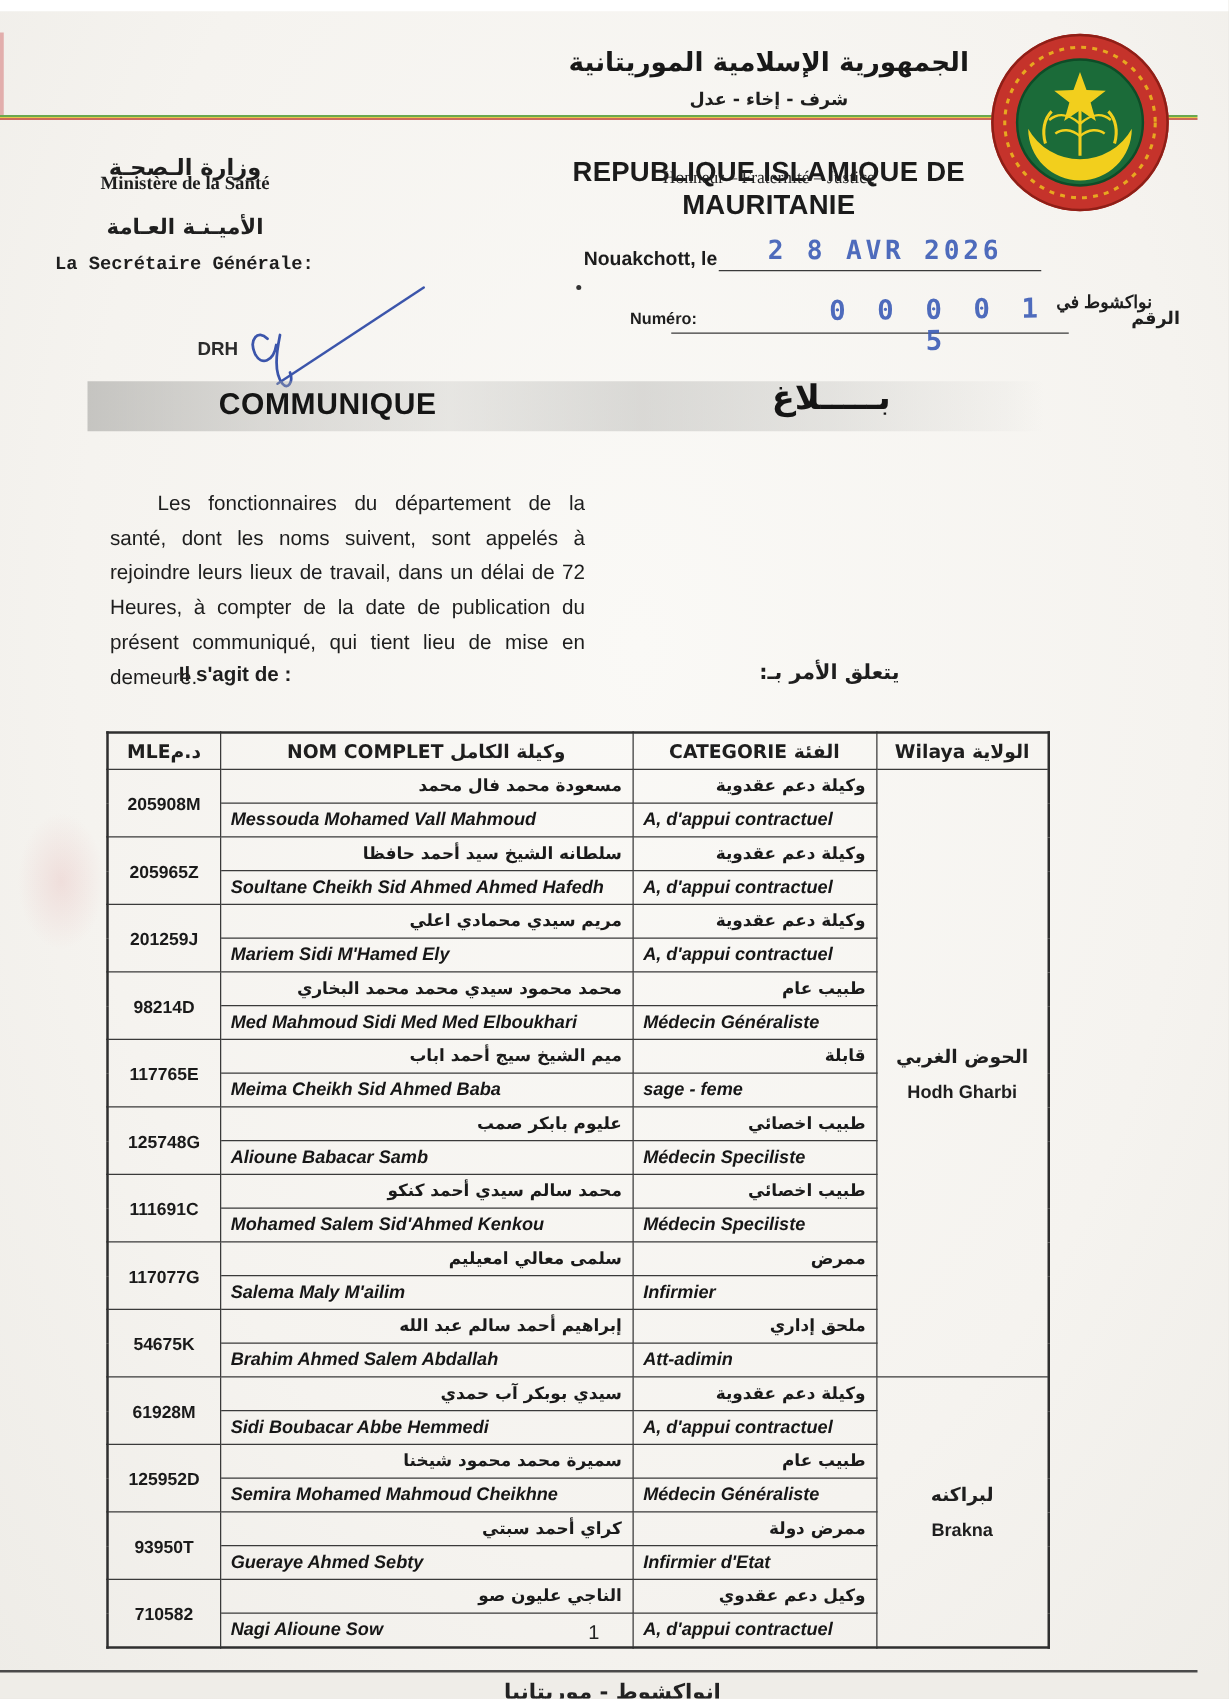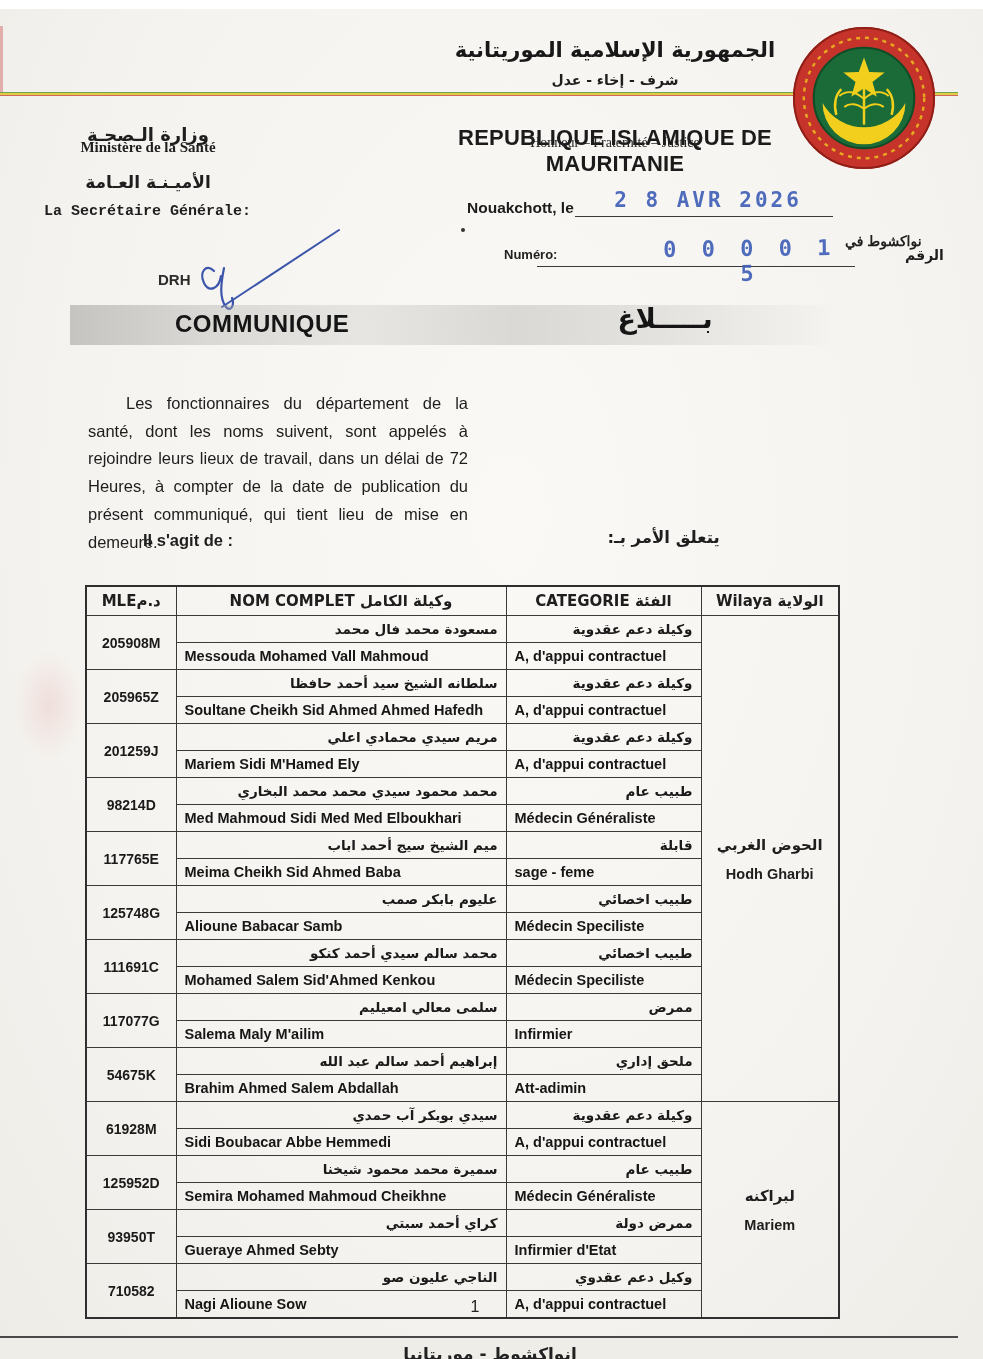--- a/index.html
+++ b/index.html
@@ -85,21 +85,21 @@
   .staff-table{position:absolute;top:585px;left:85px;width:753px;
     border-collapse:collapse;table-layout:fixed;
     border:2px solid #2f2f2f;}
   .staff-table th,.staff-table td{border:1.2px solid #3a3a3a;padding:0 8px;
     height:26px;overflow:hidden;white-space:nowrap;}
   .staff-table th{height:28px;font-size:15px;font-weight:bold;text-align:center;
     font-family:"DejaVu Sans","Liberation Sans",sans-serif;}
   .c-mle{text-align:center;font-size:14px;font-weight:600;color:#1a1a1a;}
   .c-ar{direction:rtl;text-align:right;font-size:13.5px;font-weight:600;
     font-family:"DejaVu Sans",sans-serif;color:#1a1a1a;}
-  .c-fr{text-align:left;font-size:14.5px;font-weight:600;color:#161616;}
+  .c-fr{text-align:left;font-size:14.5px;font-weight:600;color:#161616;font-style:italic;}
   .c-wilaya{text-align:center;vertical-align:middle;
     font-family:"DejaVu Sans",sans-serif;}
   .wilaya-ar{font-size:15px;font-weight:bold;direction:rtl;margin-bottom:12px;}
   .wilaya-fr{font-size:14.5px;font-weight:bold;font-family:"Liberation Sans",sans-serif;}
 
   
   .page-number{top:1298px;left:440px;width:70px;text-align:center;font-size:16px;color:#222;}
   .footer-line{top:1336px;left:0;width:958px;border-top:2.5px solid #4a4a4a;}
   .footer-ar{top:1344px;left:300px;width:380px;text-align:center;font-size:17px;
     font-weight:bold;direction:rtl;font-family:"DejaVu Sans",sans-serif;color:#222;}
@@ -263,21 +263,21 @@
         <tr>
           <td class="c-fr">Brahim Ahmed Salem Abdallah</td>
           <td class="c-fr">Att-adimin</td>
         </tr>
         <tr>
           <td class="c-mle" rowspan="2">61928M</td>
           <td class="c-ar">سيدي بوبكر آب حمدي</td>
           <td class="c-ar">وكيلة دعم عقدوية</td>
           <td class="c-wilaya" rowspan="8">
             <div class="wilaya-ar">لبراكنه</div>
-            <div class="wilaya-fr">Mariem</div>
+            <div class="wilaya-fr">Brakna</div>
           </td>
         </tr>
         <tr>
           <td class="c-fr">Sidi Boubacar Abbe Hemmedi</td>
           <td class="c-fr">A, d'appui contractuel</td>
         </tr>
         <tr>
           <td class="c-mle" rowspan="2">125952D</td>
           <td class="c-ar">سميرة محمد محمود شيخنا</td>
           <td class="c-ar">طبيب عام</td>

